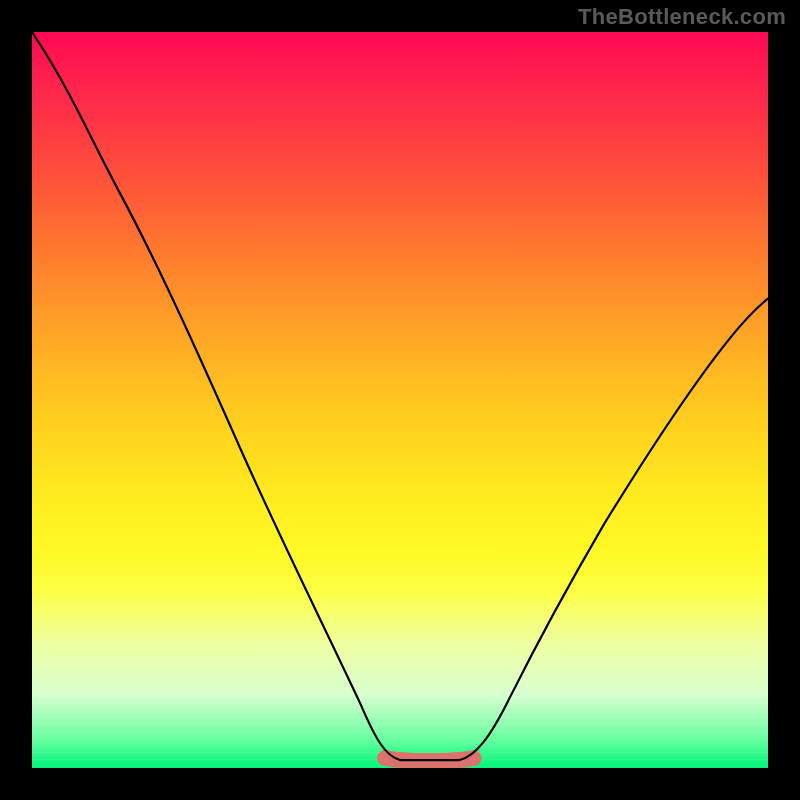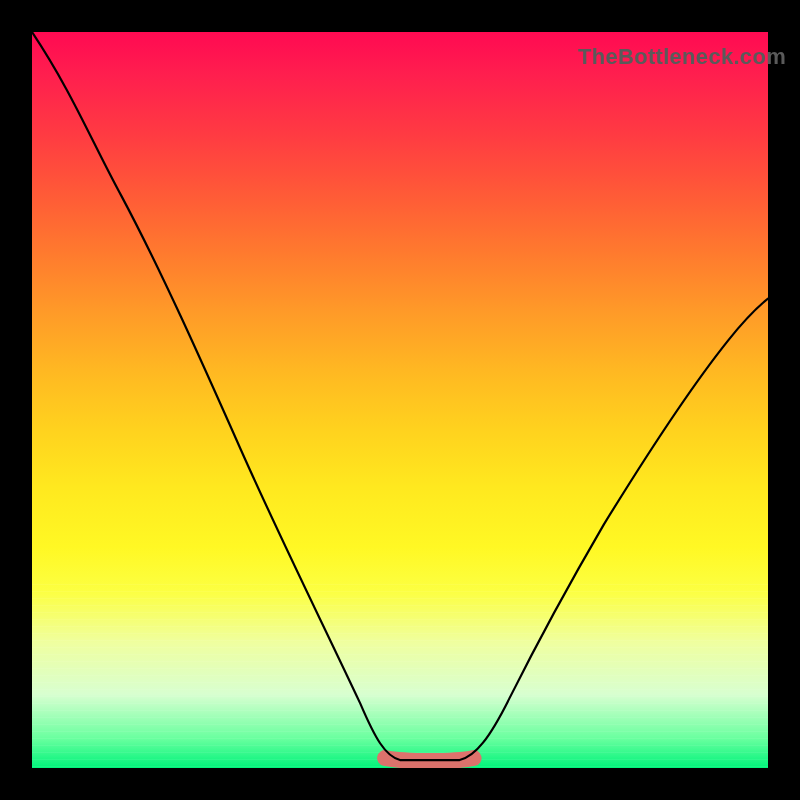--- a/index.html
+++ b/index.html
@@ -15,21 +15,20 @@
 
   .watermark {
     position: absolute;
     top: 4px;
     right: 14px;
     color: #5a5a5a;
     font-size: 22px;
     font-weight: 600;
     letter-spacing: 0.3px;
     z-index: 5;
-    margin-top: 40px;
   }
 
   .plot {
     position: absolute;
     left: 30px;
     top: 30px;
     width: 740px;
     height: 740px;
     border: 2px solid #000;
     overflow: hidden;

